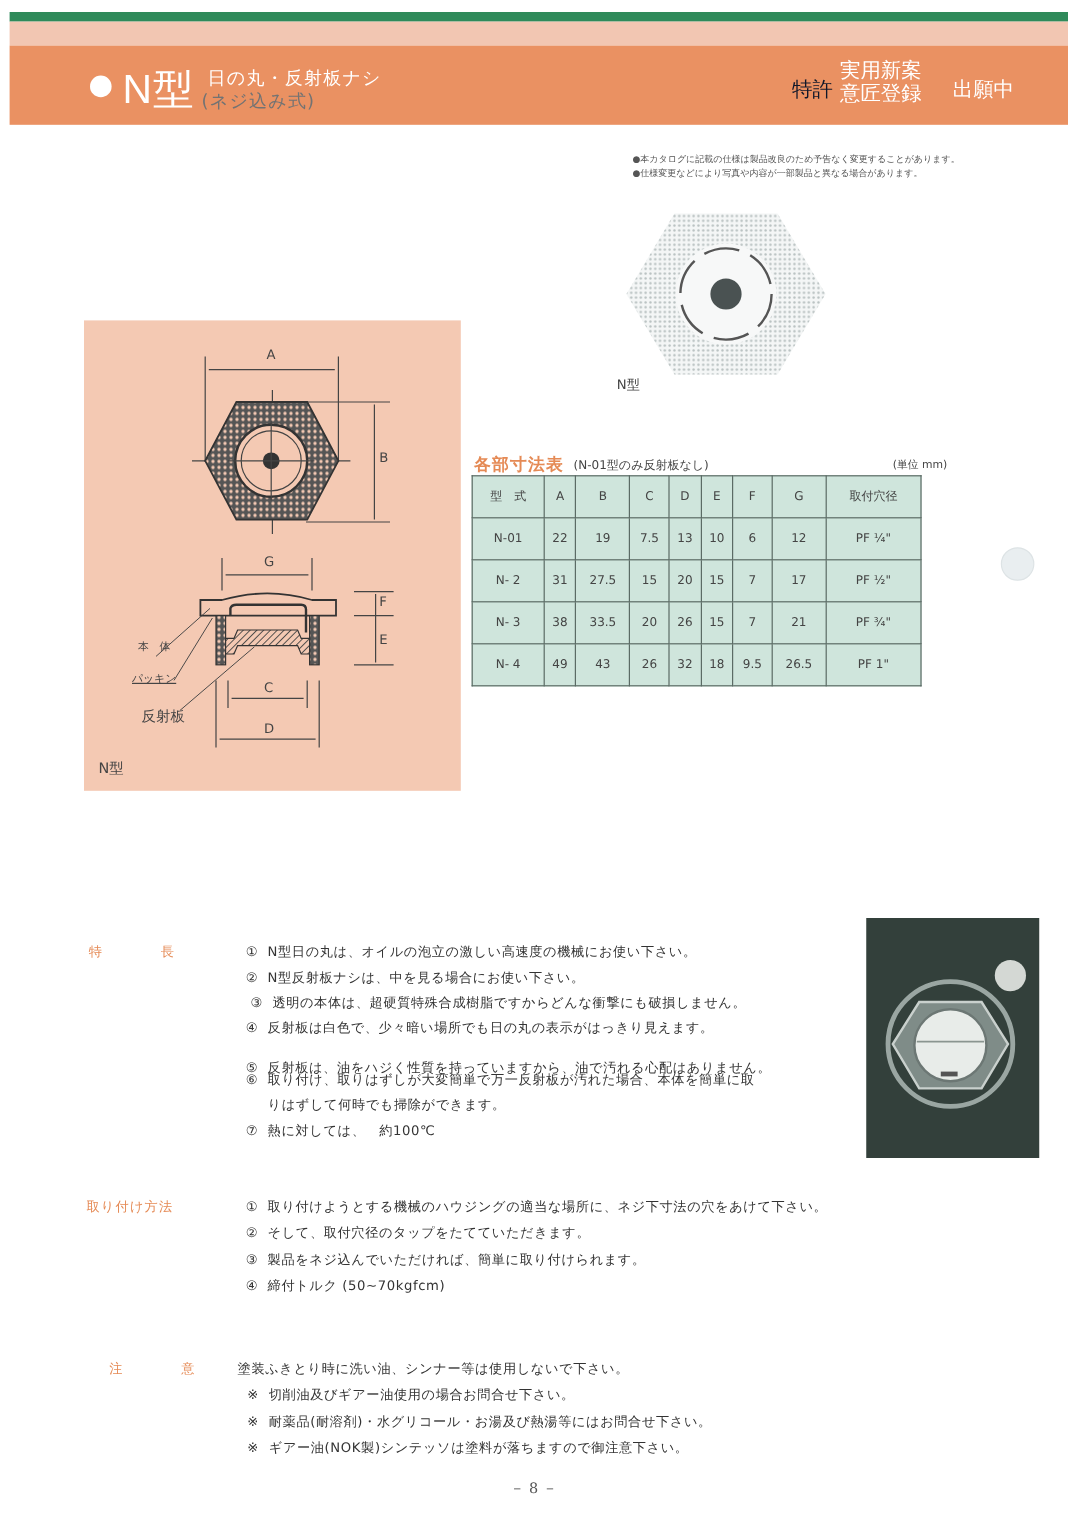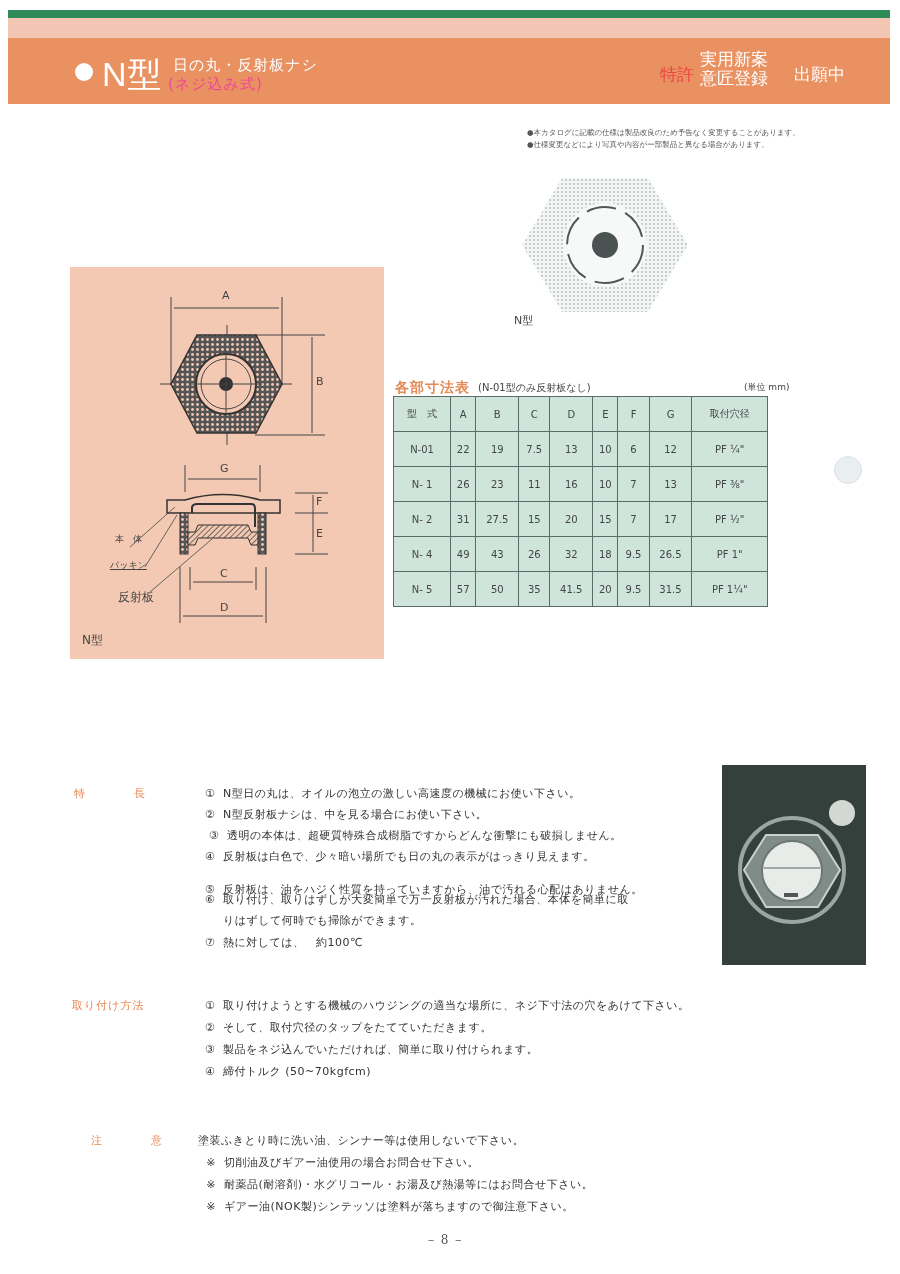--- a/index.html
+++ b/index.html
@@ -7,22 +7,22 @@
          font-family:"DejaVu Sans", "Liberation Sans", sans-serif; color:#3a3a3a; }
   .abs { position:absolute; }
 
   
   .green-bar { left:8px; top:10px; width:882px; height:8px; background:#2f8a5a; }
   .pink-bar  { left:8px; top:18px; width:882px; height:20px; background:#f2c6b2; }
   .orange-bar{ left:8px; top:38px; width:882px; height:66px; background:#ea9162; }
   .h-dot { left:75px; top:63px; width:18px; height:18px; border-radius:50%; background:#fff; }
   .h-ntype { left:102px; top:52px; font-size:34px; color:#fff; font-family:"Liberation Sans", sans-serif; letter-spacing:1px; }
   .h-sub1 { left:173px; top:56px; font-size:15px; color:#fff; letter-spacing:1px; }
-  .h-sub2 { left:168px; top:75px; font-size:15px; color:#ec4899; letter-spacing:1px; }
-  .h-patent { left:660px; top:63px; font-size:17px; color:#ef4444; }
+  .h-sub2 { left:168px; top:75px; font-size:15px; color:#737373; letter-spacing:1px; }
+  .h-patent { left:660px; top:63px; font-size:17px; color:#0f172a; }
   .h-stack { left:700px; top:50px; font-size:17px; color:#fff; line-height:19px; }
   .h-apply { left:794px; top:63px; font-size:17px; color:#fff; }
 
   .notes { left:527px; top:127px; font-size:7.5px; color:#555; line-height:12px; }
 
   
   .photo-top { left:520px; top:170px; width:170px; height:150px; }
   .photo-label { left:514px; top:313px; font-size:11px; color:#444; }
 
   
@@ -181,62 +181,51 @@
     <td>22</td>
     <td>19</td>
     <td>7.5</td>
     <td>13</td>
     <td>10</td>
     <td>6</td>
     <td>12</td>
     <td>PF ¼"</td>
   </tr>
   <tr>
-    <td>N- 1</td>
-    <td>26</td>
-    <td>23</td>
-    <td>11</td>
-    <td>16</td>
-    <td>10</td>
-    <td>7</td>
-    <td>13</td>
-    <td>PF ⅜"</td>
-  </tr>
-  <tr>
     <td>N- 2</td>
     <td>31</td>
     <td>27.5</td>
     <td>15</td>
     <td>20</td>
     <td>15</td>
     <td>7</td>
     <td>17</td>
     <td>PF ½"</td>
   </tr>
   <tr>
+    <td>N- 3</td>
+    <td>38</td>
+    <td>33.5</td>
+    <td>20</td>
+    <td>26</td>
+    <td>15</td>
+    <td>7</td>
+    <td>21</td>
+    <td>PF ¾"</td>
+  </tr>
+  <tr>
     <td>N- 4</td>
     <td>49</td>
     <td>43</td>
     <td>26</td>
     <td>32</td>
     <td>18</td>
     <td>9.5</td>
     <td>26.5</td>
     <td>PF 1"</td>
-  </tr>
-  <tr>
-    <td>N- 5</td>
-    <td>57</td>
-    <td>50</td>
-    <td>35</td>
-    <td>41.5</td>
-    <td>20</td>
-    <td>9.5</td>
-    <td>31.5</td>
-    <td>PF 1¼"</td>
   </tr>
 </tbody>
   </table>
 
 <div class="abs dot-right"></div>
 
 <div class="sec-label" style="left:74px;top:786px;">特　　　　長</div>
 <div class="item" style="left:197px;top:786px;"><span class="num">①</span><span>N型日の丸は、オイルの泡立の激しい高速度の機械にお使い下さい。</span></div>
 <div class="item" style="left:197px;top:807px;"><span class="num">②</span><span>N型反射板ナシは、中を見る場合にお使い下さい。</span></div>
 <div class="item" style="left:201px;top:828px;"><span class="num">③</span><span>透明の本体は、超硬質特殊合成樹脂ですからどんな衝撃にも破損しません。</span></div>

